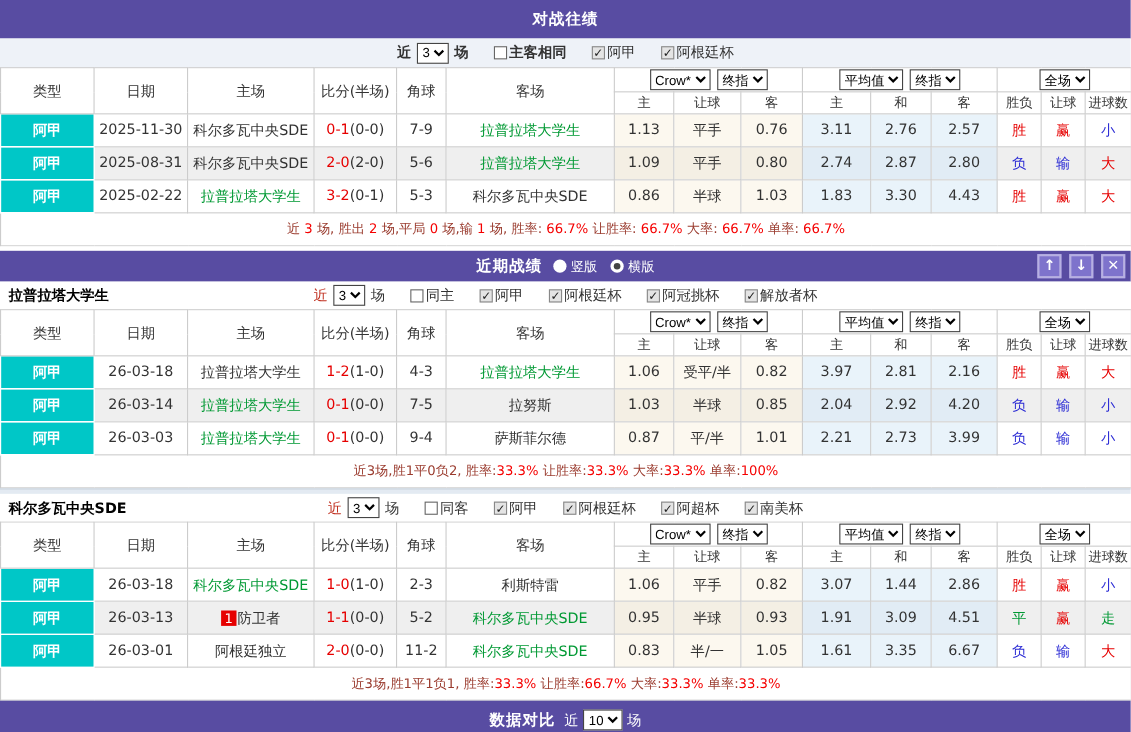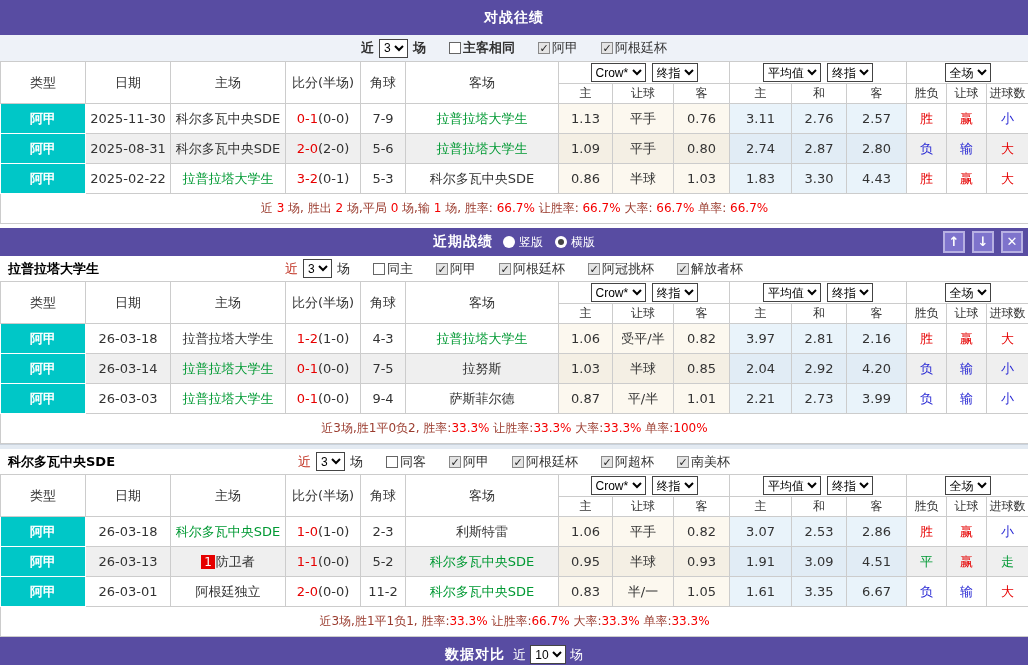--- a/index.html
+++ b/index.html
@@ -453,21 +453,21 @@
       <td class="type">阿甲</td>
       <td>26-03-18</td>
       <td><span class="green" data-green="true">科尔多瓦中央SDE</span></td>
       <td><span class="sc">1-0</span><span class="half">(1-0)</span></td>
       <td>2-3</td>
       <td><span class="green" data-green="false">利斯特雷</span></td>
       <td class="o">1.06</td>
       <td class="o">平手</td>
       <td class="o">0.82</td>
       <td class="a">3.07</td>
-      <td class="a">2.53</td>
+      <td class="a">1.44</td>
       <td class="a">2.86</td>
       <td><span data-color="red">胜</span></td>
       <td><span data-color="red">赢</span></td>
       <td><span data-color="blue">小</span></td>
     </tr>
     <tr class="alt">
       <td class="type">阿甲</td>
       <td>26-03-13</td>
       <td><span class="badge">1</span><span class="green" data-green="false">防卫者</span></td>
       <td><span class="sc">1-1</span><span class="half">(0-0)</span></td>

